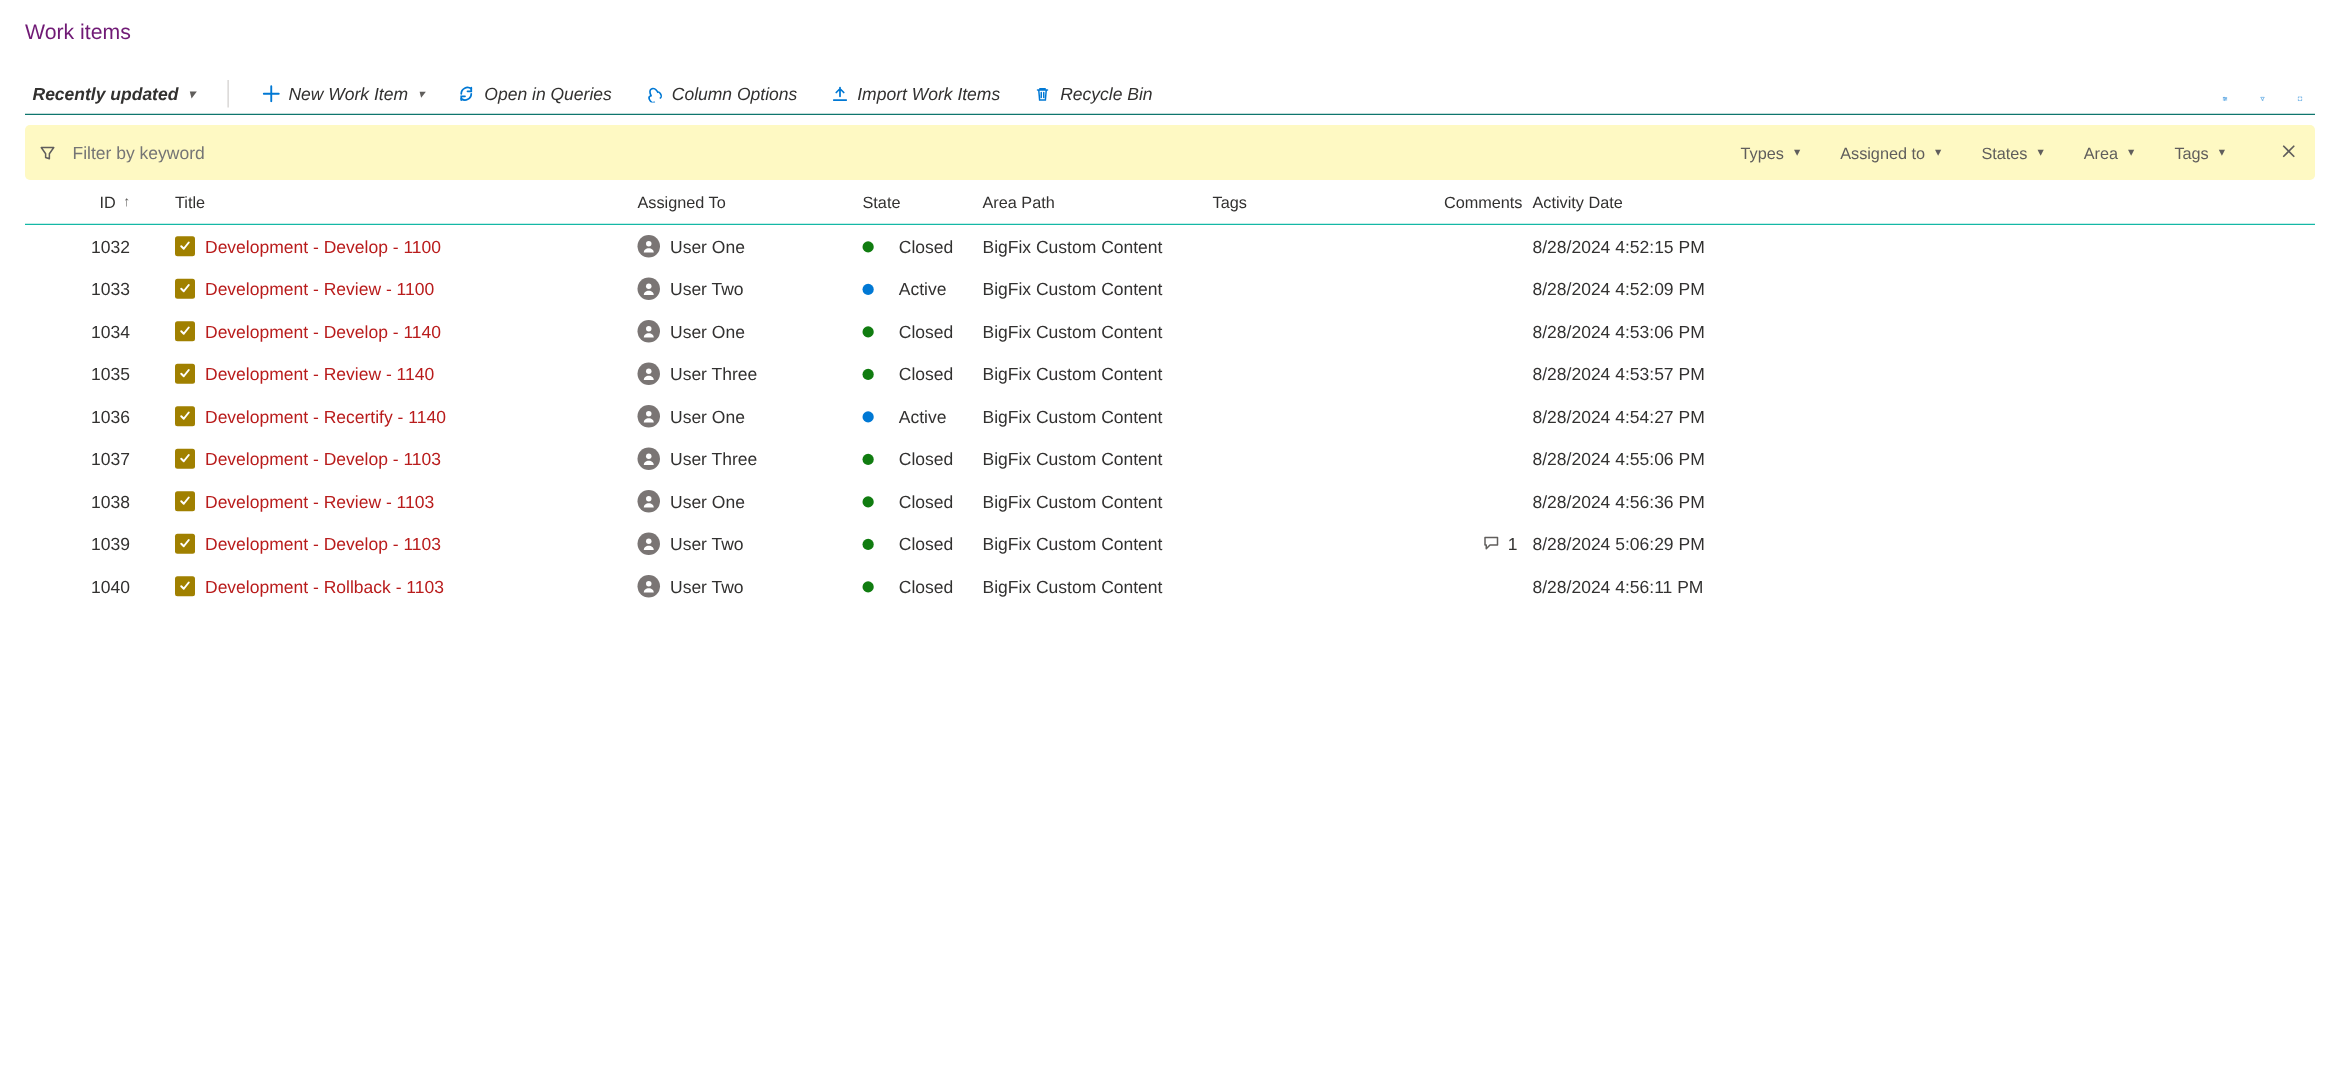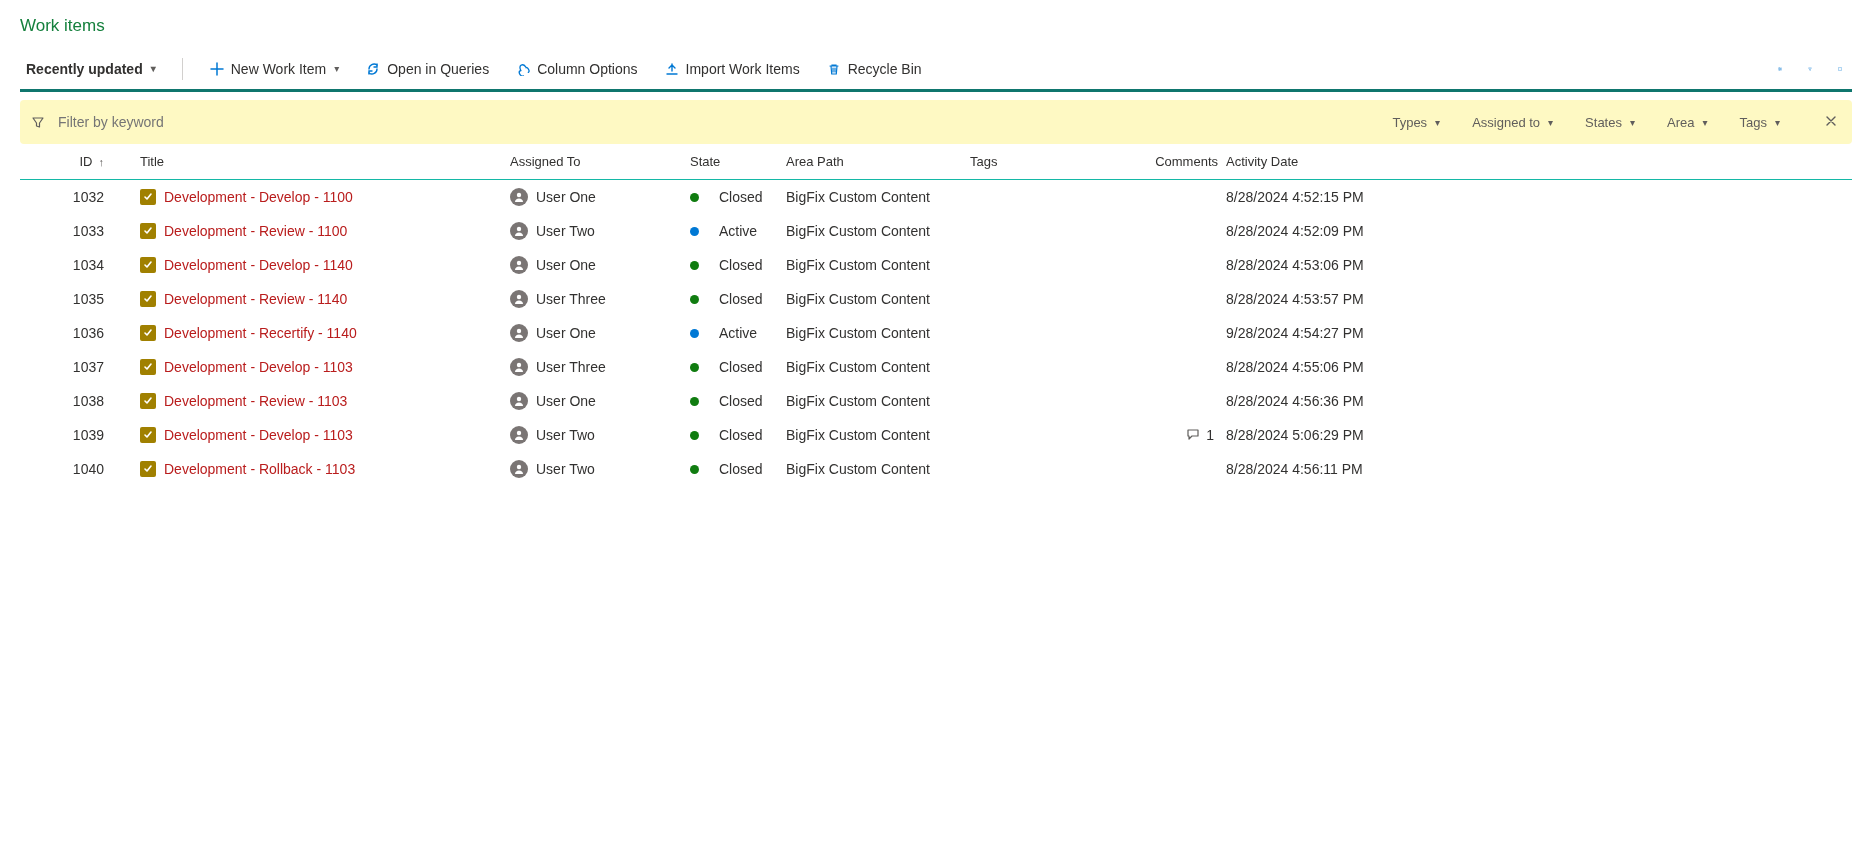--- a/index.html
+++ b/index.html
@@ -9,30 +9,31 @@
     font-size: 14px;
     color: #323130;
     background: #fff;
   }
   .page {
     padding: 16px 20px 0 20px;
   }
   .page-title {
     font-size: 17px;
     font-weight: 400;
-    color: #15803d;
+    color: #701a75;
     margin-bottom: 16px;
   }
   .toolbar {
     display: flex;
-    align-items: center;
+    align-items: flex-end;
     gap: 8px;
     height: 40px;
-    border-bottom: 3px solid #0f766e;
+    border-bottom: 1px solid #0f766e;
     padding-bottom: 4px;
+    font-style: italic;
   }
   .toolbar-left {
     display: flex;
     align-items: center;
     gap: 14px;
     flex: 1;
   }
   .toolbar-right {
     display: flex;
     align-items: center;
@@ -423,21 +424,21 @@
           </span>
           <span>User One</span>
         </div>
         <div class="col-state state-cell">
           <span class="dot dot-active"></span>
           <span>Active</span>
         </div>
         <div class="col-area">BigFix Custom Content</div>
         <div class="col-tags"></div>
         <div class="col-comments comments-cell"></div>
-        <div class="col-date">9/28/2024 4:54:27 PM</div>
+        <div class="col-date">8/28/2024 4:54:27 PM</div>
       </div>
       <div class="row">
         <div class="col-id">1037</div>
         <div class="col-title title-cell">
           <span class="task-icon">
             <svg width="10" height="10" viewBox="0 0 10 10">
               <path d="M2 5l2 2 4-5" stroke="#fff" stroke-width="1.6" fill="none" stroke-linecap="round" stroke-linejoin="round"></path>
             </svg>
           </span>
           <span class="title-link">Development - Develop - 1103</span>

